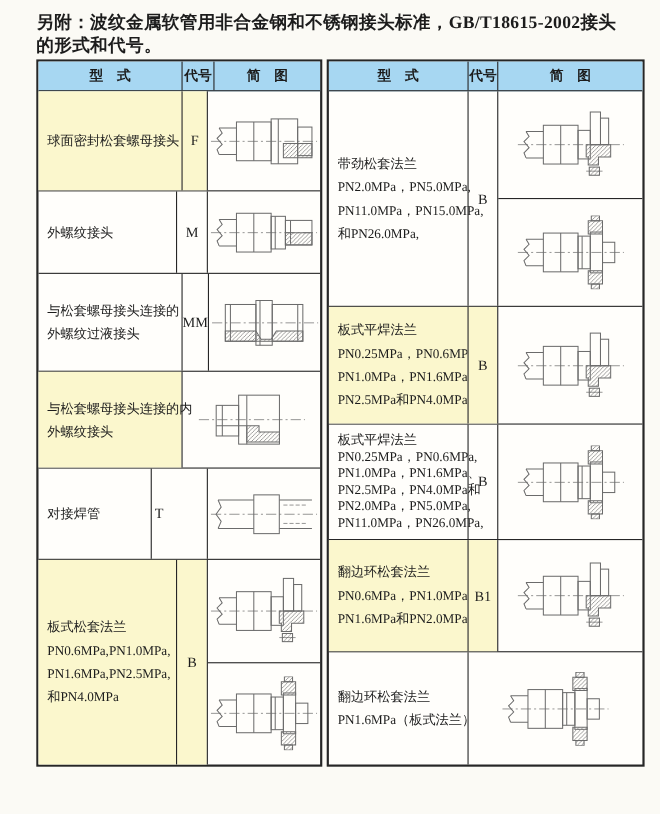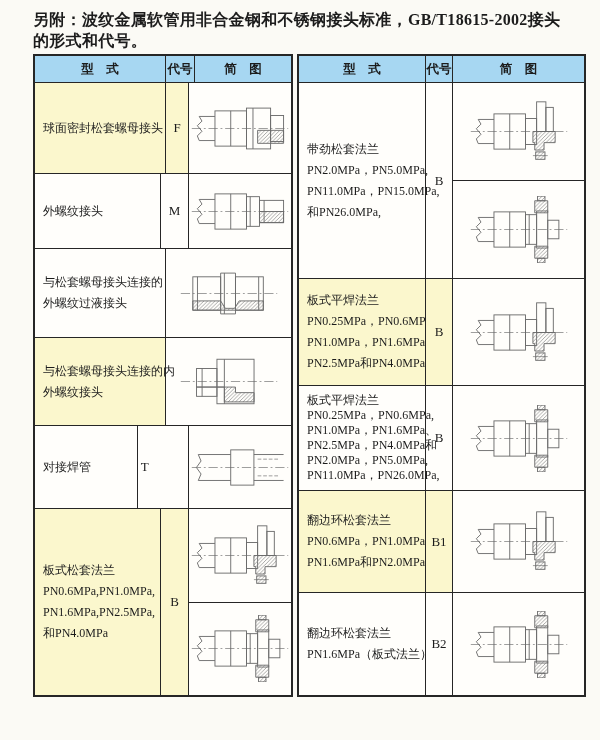--- a/index.html
+++ b/index.html
@@ -118,20 +118,21 @@
             </div>
           </div>
         </div>
         <div class="trow" style="height: 89px;">
           <div class="cell type">
             <div class="tlines" style="line-height: 21px;">
               <div>与松套螺母接头连接的</div>
               <div>外螺纹过液接头</div>
             </div>
           </div>
+          <div class="cell code">MM</div>
           <div class="cell diag">
             <div class="sub">
               <svg viewBox="0 0 110 72" width="102" height="67" aria-hidden="true">
                 <defs>
                   <pattern id="h3" patternUnits="userSpaceOnUse" width="4" height="4">
                     <path d="M0 4 L4 0" stroke="#8a8a8a" stroke-width="0.8"></path>
                   </pattern>
                 </defs>
                 <g fill="none" stroke="#6b6b6b" stroke-width="1">
                   <line x1="3" y1="36" x2="107" y2="36" stroke-width="0.7" stroke-dasharray="10 3 2 3"></line>
@@ -446,21 +447,20 @@
             </div>
           </div>
         </div>
         <div class="trow" style="height: 103px;">
           <div class="cell type">
             <div class="tlines" style="line-height: 21px;">
               <div>翻边环松套法兰</div>
               <div>PN1.6MPa（板式法兰）</div>
             </div>
           </div>
-          <div class="cell code">B2</div>
           <div class="cell diag">
             <div class="sub">
               <svg viewBox="0 0 110 72" width="102" height="67" aria-hidden="true">
                 <defs>
                   <pattern id="h13" patternUnits="userSpaceOnUse" width="4" height="4">
                     <path d="M0 4 L4 0" stroke="#8a8a8a" stroke-width="0.8"></path>
                   </pattern>
                 </defs>
                 <g fill="none" stroke="#6b6b6b" stroke-width="1">
                   <line x1="11" y1="23" x2="28" y2="23"></line>

